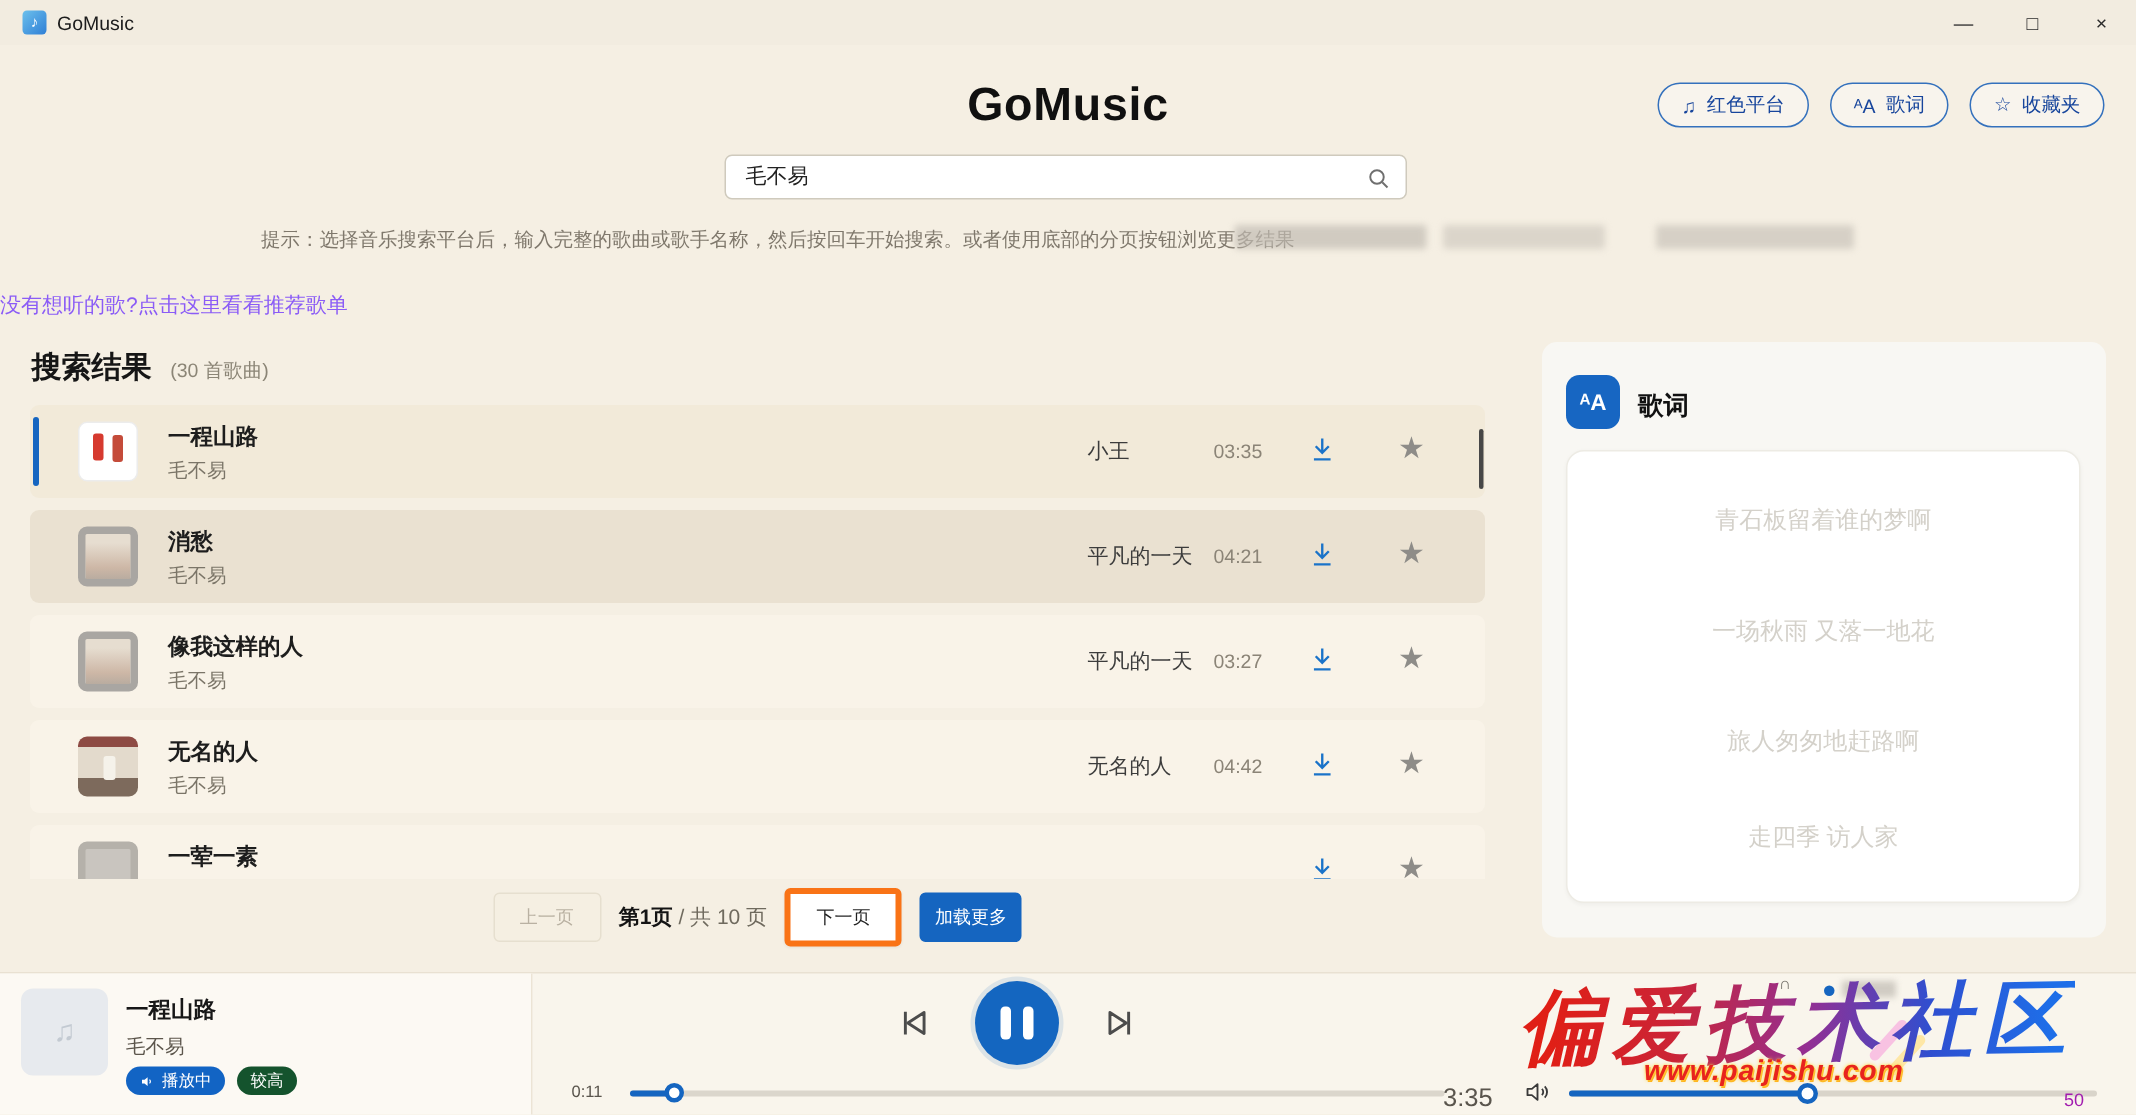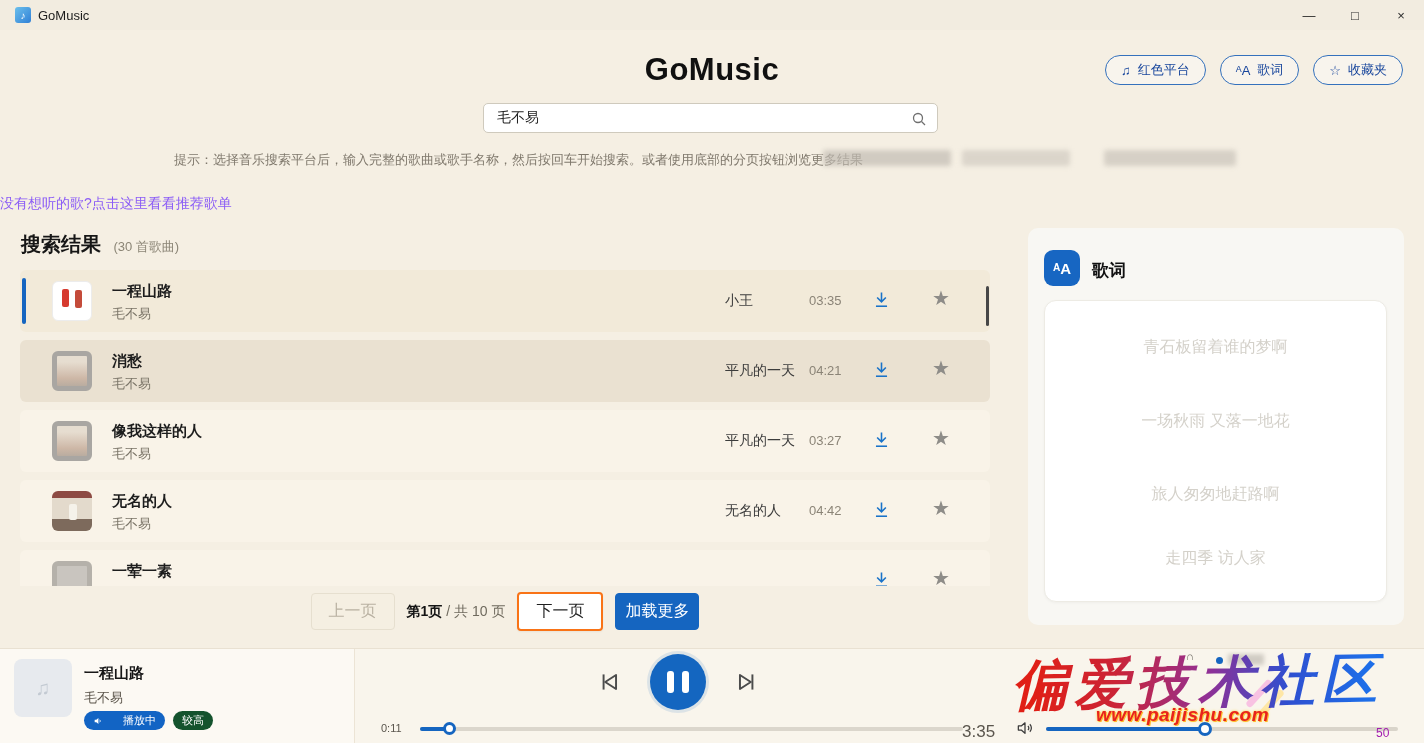--- a/index.html
+++ b/index.html
@@ -69,23 +69,23 @@
   .song-album { position:absolute; left:705px; top:22px; font-size:14px; color:#3c3c3c; white-space:nowrap; }
   .song-time { position:absolute; left:789px; top:23px; font-size:13px; color:#8b8477; }
   .dl { position:absolute; left:852px; top:20px; cursor:pointer; }
   .star { position:absolute; left:912px; top:16px; font-size:20px; color:#8e8c88; cursor:pointer; }
   .scroll-thumb { position:absolute; right:1px; top:16px; width:3px; height:40px;
                   background:#474747; border-radius:2px; }
 
   
   .pagination { position:absolute; left:0; top:592px; width:1010px; display:flex;
                 justify-content:center; align-items:center; gap:12px; }
-  .pg-btn { font-size:16px; border-radius:4px; padding:7px 17px; }
+  .pg-btn { font-size:12px; border-radius:4px; padding:7px 17px; }
   .pg-prev { background:#f5efe2; border:1px solid #e6dfcf; color:#b9b1a2; }
-  .pg-next { background:#fff; border:2px solid #f97316; color:#1f1f1f; box-shadow:0 1px 2px rgba(0,0,0,.05); }
+  .pg-next { background:#fff; border:4px solid #f97316; color:#1f1f1f; box-shadow:0 1px 2px rgba(0,0,0,.05); }
   .pg-load { background:#1565c0; border:1px solid #1565c0; color:#fff; padding:7px 9px; }
   .pg-info { font-size:14px; color:#6f6a5e; }
   .pg-info .cur { font-weight:700; color:#141414; }
 
   
   .lyrics-panel { position:absolute; left:1028px; top:228px; width:376px; height:397px;
                   background:#f8f7f3; border-radius:10px; }
   .lp-icon { position:absolute; left:16px; top:22px; width:36px; height:36px; background:#1766c2;
              border-radius:9px; color:#fff; font-size:15px; font-weight:700;
              display:flex; align-items:center; justify-content:center; }
@@ -100,21 +100,21 @@
             border-top:1px solid #e9e1d2; }
   .now-card { position:absolute; left:0; top:0; width:355px; height:95px; background:#fcf9f3;
               border-right:1px solid #ece4d5; }
   .np-thumb { position:absolute; left:14px; top:10px; width:58px; height:58px; background:#e7eaee;
               border-radius:8px; color:#c3cad2; font-size:20px;
               display:flex; align-items:center; justify-content:center; }
   .np-title { position:absolute; left:84px; top:15px; font-size:15px; font-weight:700; color:#171717; }
   .np-artist { position:absolute; left:84px; top:40px; font-size:13px; color:#5c564c; }
   .badges { position:absolute; left:84px; top:62px; display:flex; gap:8px; }
   .badge { height:19px; border-radius:10px; color:#fff; font-size:11px; display:flex;
-           align-items:center; gap:20px; padding:0 9px; }
+           align-items:center; gap:5px; padding:0 9px; }
   .badge-play { background:#1264c4; }
   .badge-quality { background:#14532d; }
 
   .ctl-prev { position:absolute; left:596px; top:20px; cursor:pointer; }
   .ctl-next { position:absolute; left:734px; top:20px; cursor:pointer; }
   .ctl-pause { position:absolute; left:650px; top:5px; width:56px; height:56px; border-radius:50%;
                background:#1466c0; box-shadow:0 0 0 3px rgba(20,102,192,.12);
                display:flex; align-items:center; justify-content:center; gap:8px; cursor:pointer; }
   .pause-bar { width:7px; height:22px; background:#fff; border-radius:3px; }
 

